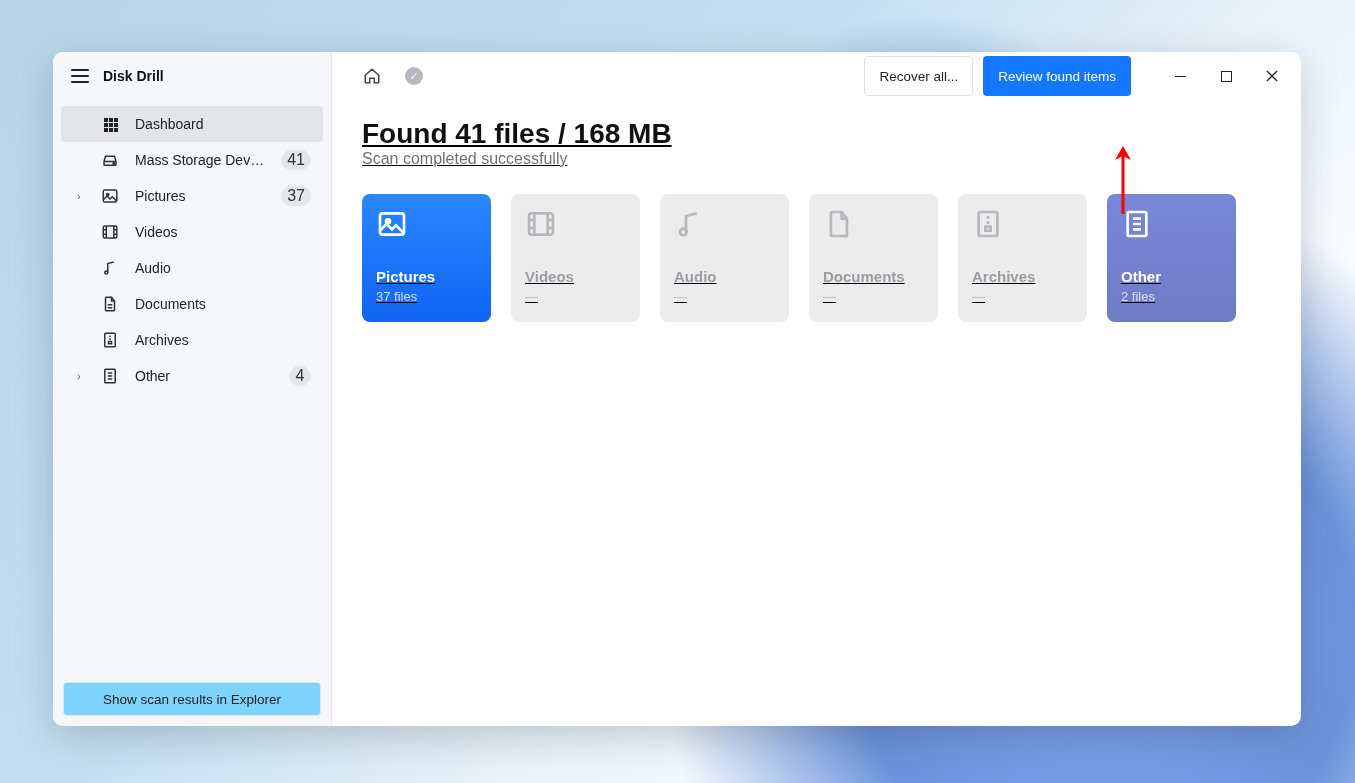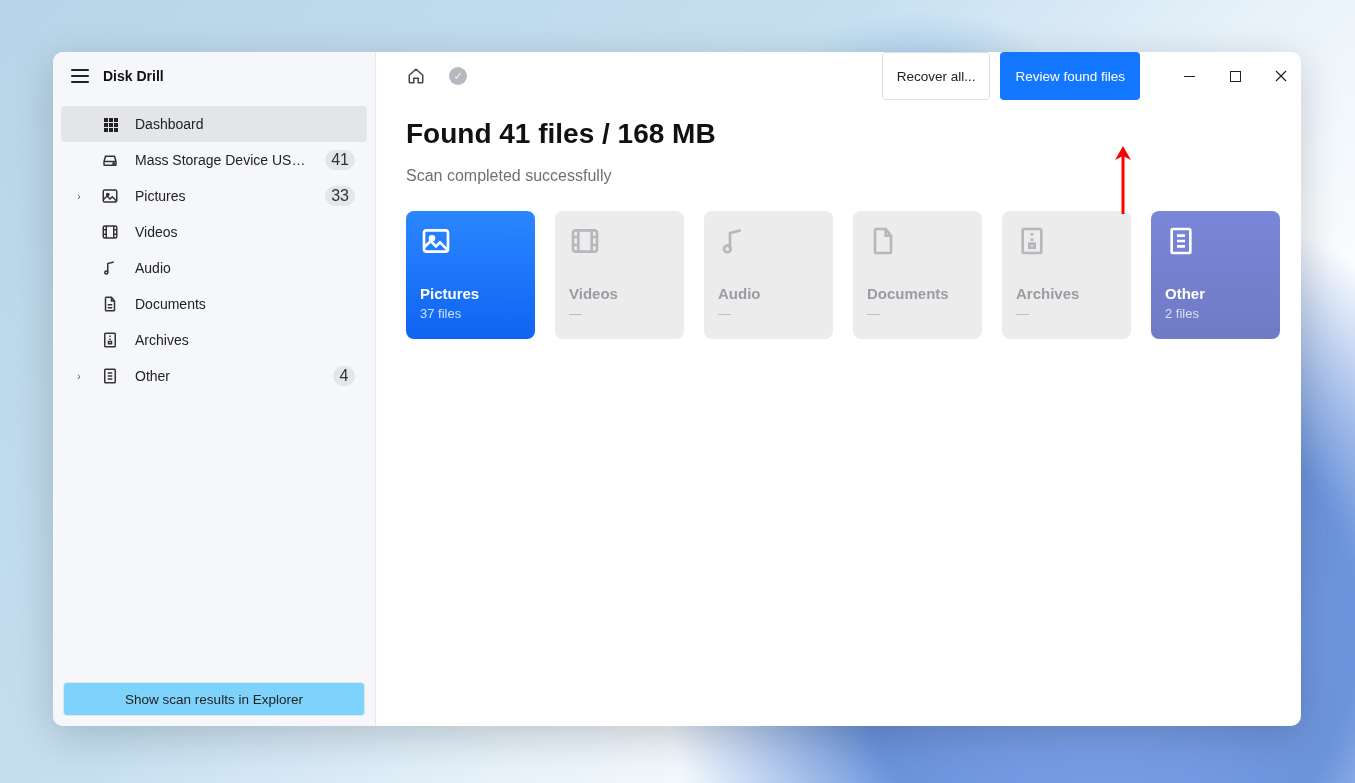--- a/index.html
+++ b/index.html
@@ -23,21 +23,21 @@
   }
 
   .window {
     position: absolute; left: 53px; top: 52px; width: 1248px; height: 674px;
     background: #fff; border-radius: 10px; box-shadow: 0 10px 40px rgba(0,0,0,0.18);
     display: flex; overflow: hidden;
   }
 
   
   .sidebar {
-    width: 323px; background: #f6f7fa; border-right: 1px solid #e7e9ec;
+    width: 279px; background: #f6f7fa; border-right: 1px solid #e7e9ec;
     display: flex; flex-direction: column;
   }
   .titlebar {
     height: 48px; display: flex; align-items: center; gap: 14px; padding: 0 14px 0 18px;
   }
   .hamburger { width: 18px; height: 14px; display: flex; flex-direction: column; justify-content: space-between; cursor: pointer; }
   .hamburger span { display: block; height: 2px; background: #222; border-radius: 1px; }
   .app-title { font-size: 14px; font-weight: 600; color: #111; }
 
   .nav { padding: 6px 8px; flex: 1; overflow: hidden; }
@@ -71,34 +71,34 @@
   .topbar .icon-btn {
     width: 32px; height: 32px; display: inline-flex; align-items: center; justify-content: center;
     color: #444; border-radius: 4px; cursor: pointer;
   }
   .check-badge {
     width: 18px; height: 18px; border-radius: 50%; background: #b5b9bf;
     display: inline-flex; align-items: center; justify-content: center; color: #f6f7fa; font-size: 11px;
   }
   .topbar-spacer { flex: 1; }
   .btn {
-    height: 48px; padding: 0 14px; border-radius: 4px; font-size: 13.5px; cursor: pointer;
+    height: 40px; padding: 0 14px; border-radius: 4px; font-size: 13.5px; cursor: pointer;
     display: inline-flex; align-items: center; border: 1px solid transparent;
   }
   .btn-outline { background: #fff; border-color: #dcdfe4; color: #222; }
   .btn-primary { background: #1477ff; color: #fff; }
   .win-controls { display: flex; margin-left: 16px; }
   .win-controls .wc {
     width: 46px; height: 40px; display: inline-flex; align-items: center; justify-content: center;
     color: #222; cursor: pointer; font-size: 12px;
   }
 
-  .content { padding: 18px 30px; }
+  .content { padding: 18px 30px; text-decoration: underline; }
   .headline { font-size: 28px; font-weight: 700; color: #111; }
-  .subhead { font-size: 16px; color: #6c7178; margin-top: 17px; }
+  .subhead { font-size: 16px; color: #6c7178; margin-top: 0; }
 
   .cards { display: flex; gap: 20px; margin-top: 26px; }
   .card {
     width: 129px; height: 128px; border-radius: 8px; padding: 14px 14px 12px;
     display: flex; flex-direction: column; gap: 4px; cursor: pointer;
   }
   .card .card-icon { width: 32px; height: 32px; margin-bottom: 24px; }
   .card .card-title { font-size: 15px; font-weight: 600; }
   .card .card-sub { font-size: 13px; }
   .card-muted { background: #ececec; }
@@ -169,21 +169,21 @@
       <div class="nav-item">
         <span class="chev">›</span>
         <span class="nav-icon">
           <svg width="18" height="18" viewBox="0 0 24 24" fill="none" stroke="#333" stroke-width="2">
               <rect x="3" y="4" width="18" height="16" rx="2"></rect>
               <circle cx="9" cy="10" r="1.5" fill="#333"></circle>
               <path d="M3 17l5-5 4 4 3-3 6 6"></path>
             </svg>
         </span>
         <span class="nav-label">Pictures</span>
-        <span class="badge">33</span>
+        <span class="badge">37</span>
       </div>
 
       <div class="nav-item">
         <span class="chev blank">›</span>
         <span class="nav-icon">
           <svg width="18" height="18" viewBox="0 0 24 24" fill="none" stroke="#333" stroke-width="2">
               <rect x="3" y="4" width="18" height="16" rx="2"></rect>
               <path d="M7 4v16M17 4v16M3 9h4M3 15h4M17 9h4M17 15h4"></path>
             </svg>
         </span>
@@ -246,21 +246,21 @@
       <span class="icon-btn">
         <svg width="18" height="18" viewBox="0 0 24 24" fill="none" stroke="#444" stroke-width="2">
             <path d="M3 11l9-8 9 8v9a1 1 0 01-1 1h-5v-6h-6v6H4a1 1 0 01-1-1v-9z"></path>
           </svg>
       </span>
       <span class="icon-btn">
         <span class="check-badge">✓</span>
       </span>
       <span class="topbar-spacer"></span>
       <span class="btn btn-outline">Recover all...</span>
-      <span class="btn btn-primary">Review found files</span>
+      <span class="btn btn-primary">Review found items</span>
       <div class="win-controls">
         <span class="wc">
           <svg width="11" height="11" viewBox="0 0 11 11">
               <rect x="0" y="5" width="11" height="1" fill="#222"></rect>
             </svg>
         </span>
         <span class="wc">
           <svg width="11" height="11" viewBox="0 0 11 11">
               <rect x="0.5" y="0.5" width="10" height="10" fill="none" stroke="#222" stroke-width="1"></rect>
             </svg>

